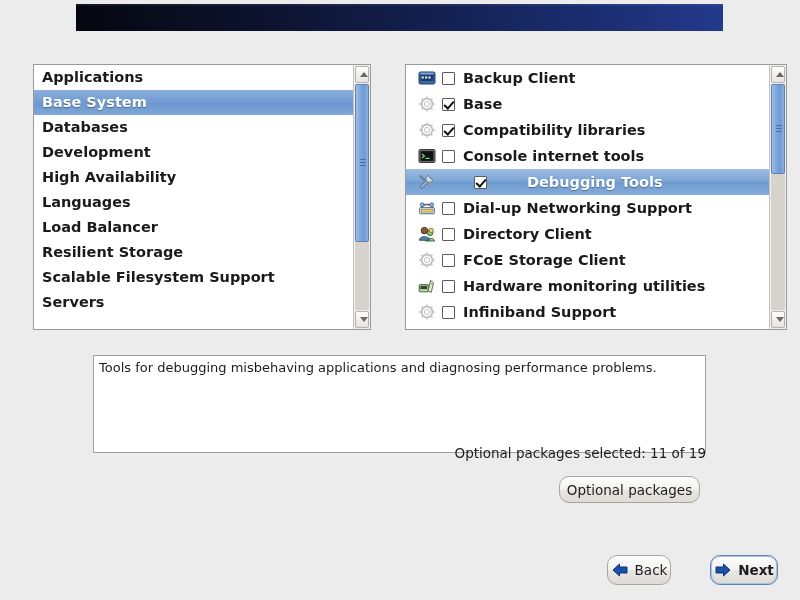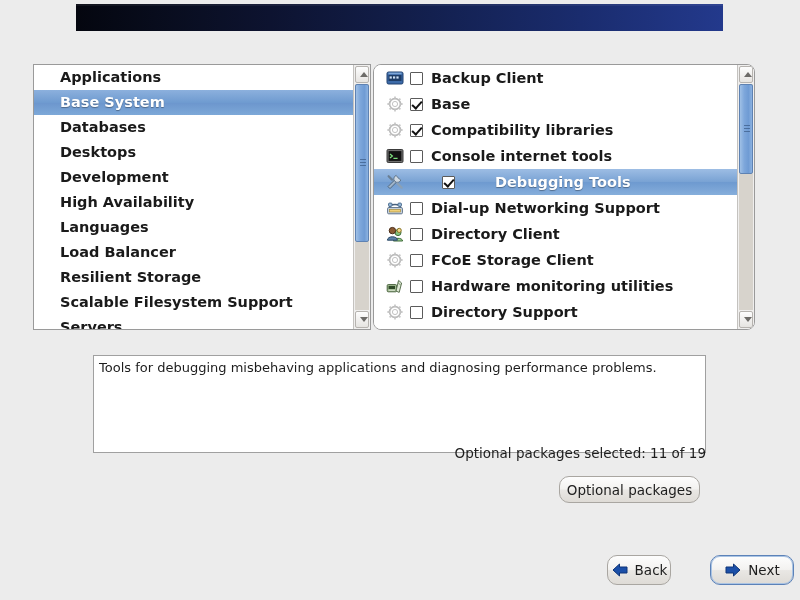--- a/index.html
+++ b/index.html
@@ -45,34 +45,34 @@
   .panel {
     position: absolute;
     top: 0;
     height: 266px;
     background: #ffffff;
     border: 1px solid #9a9a9a;
     display: flex;
     overflow: hidden;
   }
   .panel.left  { left: 33px;  width: 338px; }
-  .panel.right { left: 373px; width: 382px; border-radius: 8px; }
+  .panel.right { left: 405px; width: 382px; }
 
   .list-area {
     flex: 1 1 auto;
     overflow: hidden;
     position: relative;
     background: #fff;
   }
 
   
   .group-item {
     height: 25px;
     line-height: 25px;
-    padding-left: 26px;
+    padding-left: 8px;
     font-size: 14.5px;
     font-weight: bold;
     color: #1a1a1a;
     white-space: nowrap;
     overflow: hidden;
   }
   .group-item.selected {
     background: linear-gradient(to bottom, #8cb0dd 0%, #6f9bd0 50%, #6c96cd 51%, #7da8d8 100%);
     color: #ffffff;
     text-shadow: 0 1px 1px rgba(0,0,0,0.35);
@@ -225,44 +225,44 @@
   }
 
   #back-button {
     position: absolute;
     left: 607px; top: 555px;
     width: 64px; height: 30px;
   }
   #next-button {
     position: absolute;
     left: 710px; top: 555px;
-    width: 84px; height: 30px;
+    width: 68px; height: 30px;
     border: 1px solid #5c82b8;
     box-shadow: 0 0 0 1px #aac4e4 inset;
+    font-weight: bold;
   }
 
   .arrow-svg { display:block; width:18px; height:14px; flex:0 0 18px; }
 </style>
 </head>
 <body>
 
 <div id="app">
 
   <div class="banner">
     <div class="banner-top-fade"></div>
   </div>
 
   <div class="panels">
 
     <div class="panel left">
       <div class="list-area" id="group-list">
           <div class="group-item">Applications</div>
           <div class="group-item selected">Base System</div>
           <div class="group-item">Databases</div>
-          <div class="group-item">Desktops</div>
           <div class="group-item">Development</div>
           <div class="group-item">High Availability</div>
           <div class="group-item">Languages</div>
           <div class="group-item">Load Balancer</div>
           <div class="group-item">Resilient Storage</div>
           <div class="group-item">Scalable Filesystem Support</div>
           <div class="group-item">Servers</div>
         </div>
       <div class="scrollbar">
         <div class="sb-btn up"></div>
@@ -403,21 +403,21 @@
                 <g fill="none" stroke="#b9b9b9" stroke-width="1.6">
                   <circle cx="9" cy="9" r="5.4"></circle>
                 </g>
                 <g stroke="#c9c9c9" stroke-width="1.8">
                   <path d="M9 1.4V3.6M9 14.4v2.2M1.4 9h2.2M14.4 9h2.2M3.6 3.6l1.6 1.6M12.8 12.8l1.6 1.6M14.4 3.6l-1.6 1.6M5.2 12.8l-1.6 1.6"></path>
                 </g>
                 <circle cx="9" cy="9" r="2.6" fill="#ffffff" stroke="#c4c4c4" stroke-width="1"></circle>
               </svg>
             </span>
             <span class="chk"></span>
-            <span class="pkg-label">Directory Support</span>
+            <span class="pkg-label">Infiniband Support</span>
           </div>
         </div>
       <div class="scrollbar">
         <div class="sb-btn up"></div>
         <div class="sb-track">
           <div class="sb-thumb" id="pkg-thumb" style="top: 0%; height: 40%;"></div>
         </div>
         <div class="sb-btn down"></div>
       </div>
     </div>

